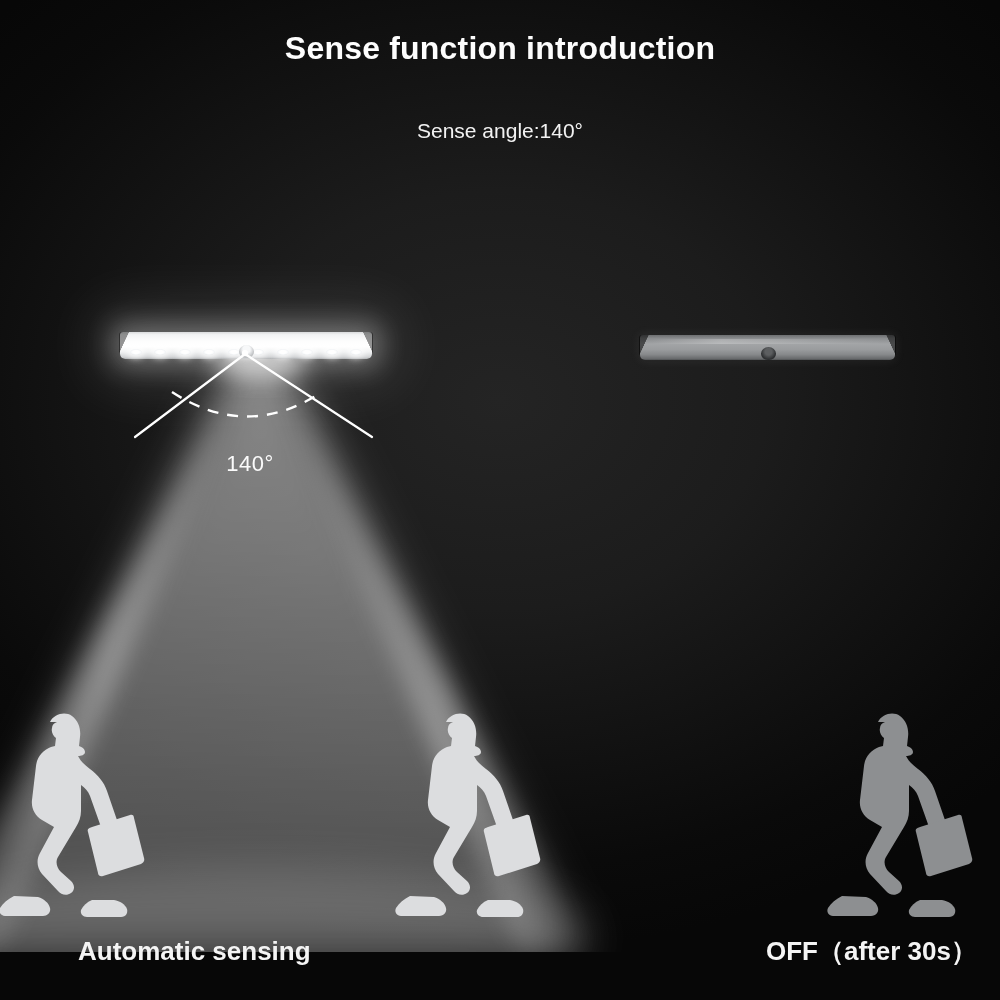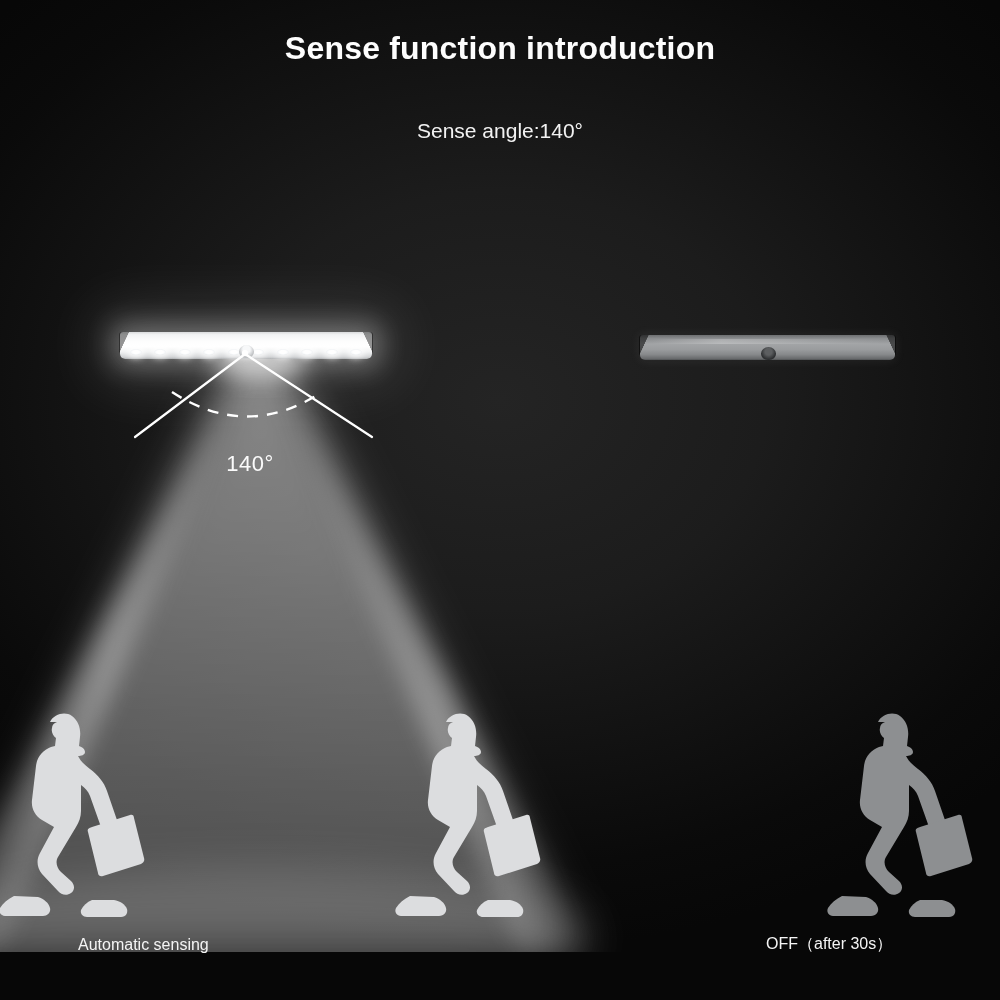--- a/index.html
+++ b/index.html
@@ -108,21 +108,21 @@
   }
 
   
   .figure { position:absolute; }
   .fig-a { left:-4px;  top:700px; width:160px; height:222px; }
   .fig-b { left:392px; top:700px; width:160px; height:222px; }
   .fig-c { left:824px; top:700px; width:160px; height:222px; }
 
   
   .cap {
-    position:absolute; color:#f4f4f4; font-size:16px; font-weight:400; white-space:nowrap;
+    position:absolute; color:#f4f4f4; font-size:26px; font-weight:700; white-space:nowrap;
   }
   .cap-left  { left:78px;  top:936px; }
   .cap-right { left:730px; top:934px;margin-left:36px; }
 </style>
 </head>
 <body>
 
 <div id="stage">
 
   <div class="cone-wrap">

